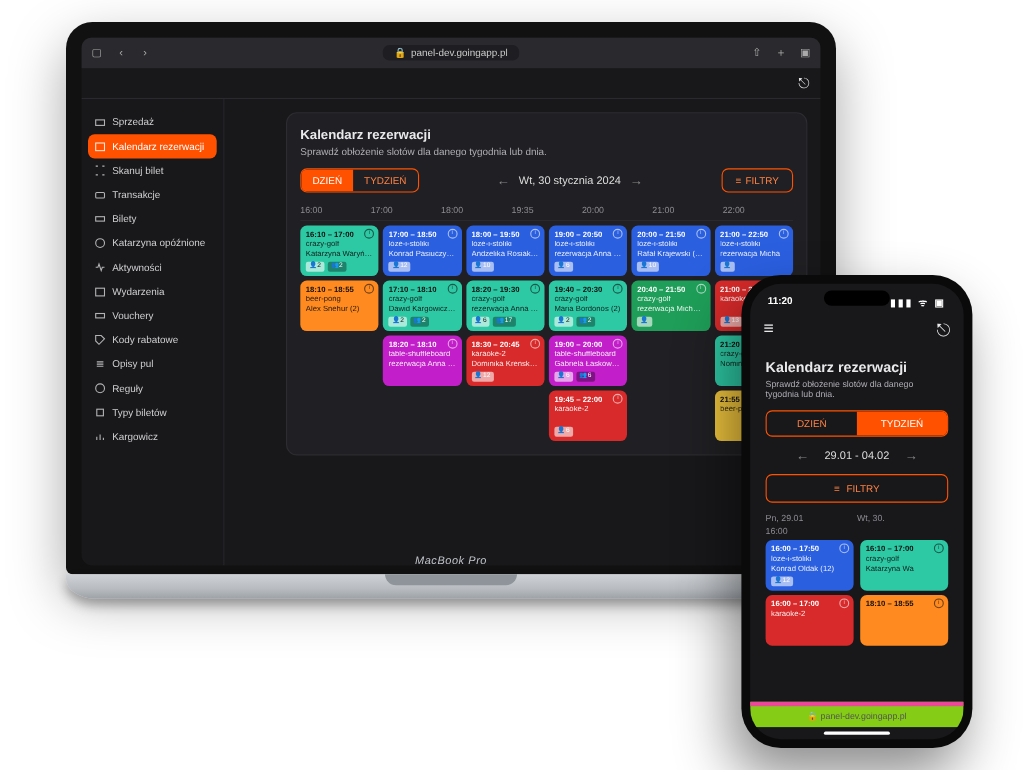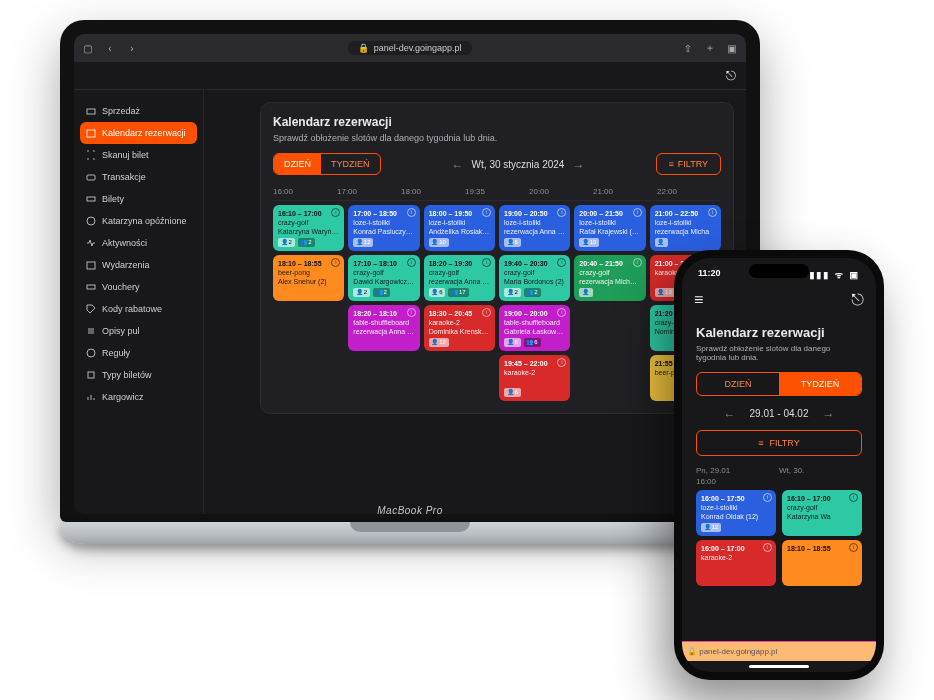--- a/index.html
+++ b/index.html
@@ -101,21 +101,21 @@
   .phone-seg{ display:flex; border:1px solid #ff5100; border-radius:6px; overflow:hidden; margin-bottom:10px; }
   .phone-seg button{ flex:1; background:transparent; color:#ff8142; border:none; font-size:9px; padding:6px; }
   .phone-seg button.active{ background:#ff5100; color:#fff; }
   .phone-datenav{ display:flex; justify-content:center; align-items:center; gap:14px; font-size:10px; color:#ddd; margin-bottom:10px; }
   .phone-filter{ border:1px solid #ff5100; color:#ff8142; background:transparent; width:100%; padding:7px; border-radius:6px; font-size:9px; display:flex; align-items:center; justify-content:center; gap:6px; margin-bottom:10px; }
   .phone-cols-head{ display:flex; font-size:8px; color:#8c8c92; margin-bottom:2px; }
   .phone-cols-head span{ flex:1; }
   .phone-time{ font-size:8px; color:#8c8c92; margin-bottom:4px; }
   .phone-grid{ display:flex; gap:6px; }
   .phone-col{ flex:1; display:flex; flex-direction:column; gap:4px; min-width:0; }
-  .phone-urlbar{ background:#fdba74; color:#555; font-size:8px; text-align:left; padding:5px; border-top:1px solid #ec4899; }
+  .phone-urlbar{ background:#84cc16; color:#555; font-size:8px; text-align:center; padding:5px; border-top:4px solid #ec4899; }
   .phone-home{ height:3px; width:60px; background:#fff; border-radius:3px; margin:4px auto; }
 </style>
 </head>
 <body>
 
 <div class="laptop">
   <div class="laptop-screen-bezel">
     <div class="laptop-screen">
 
       <div class="browser-bar">

